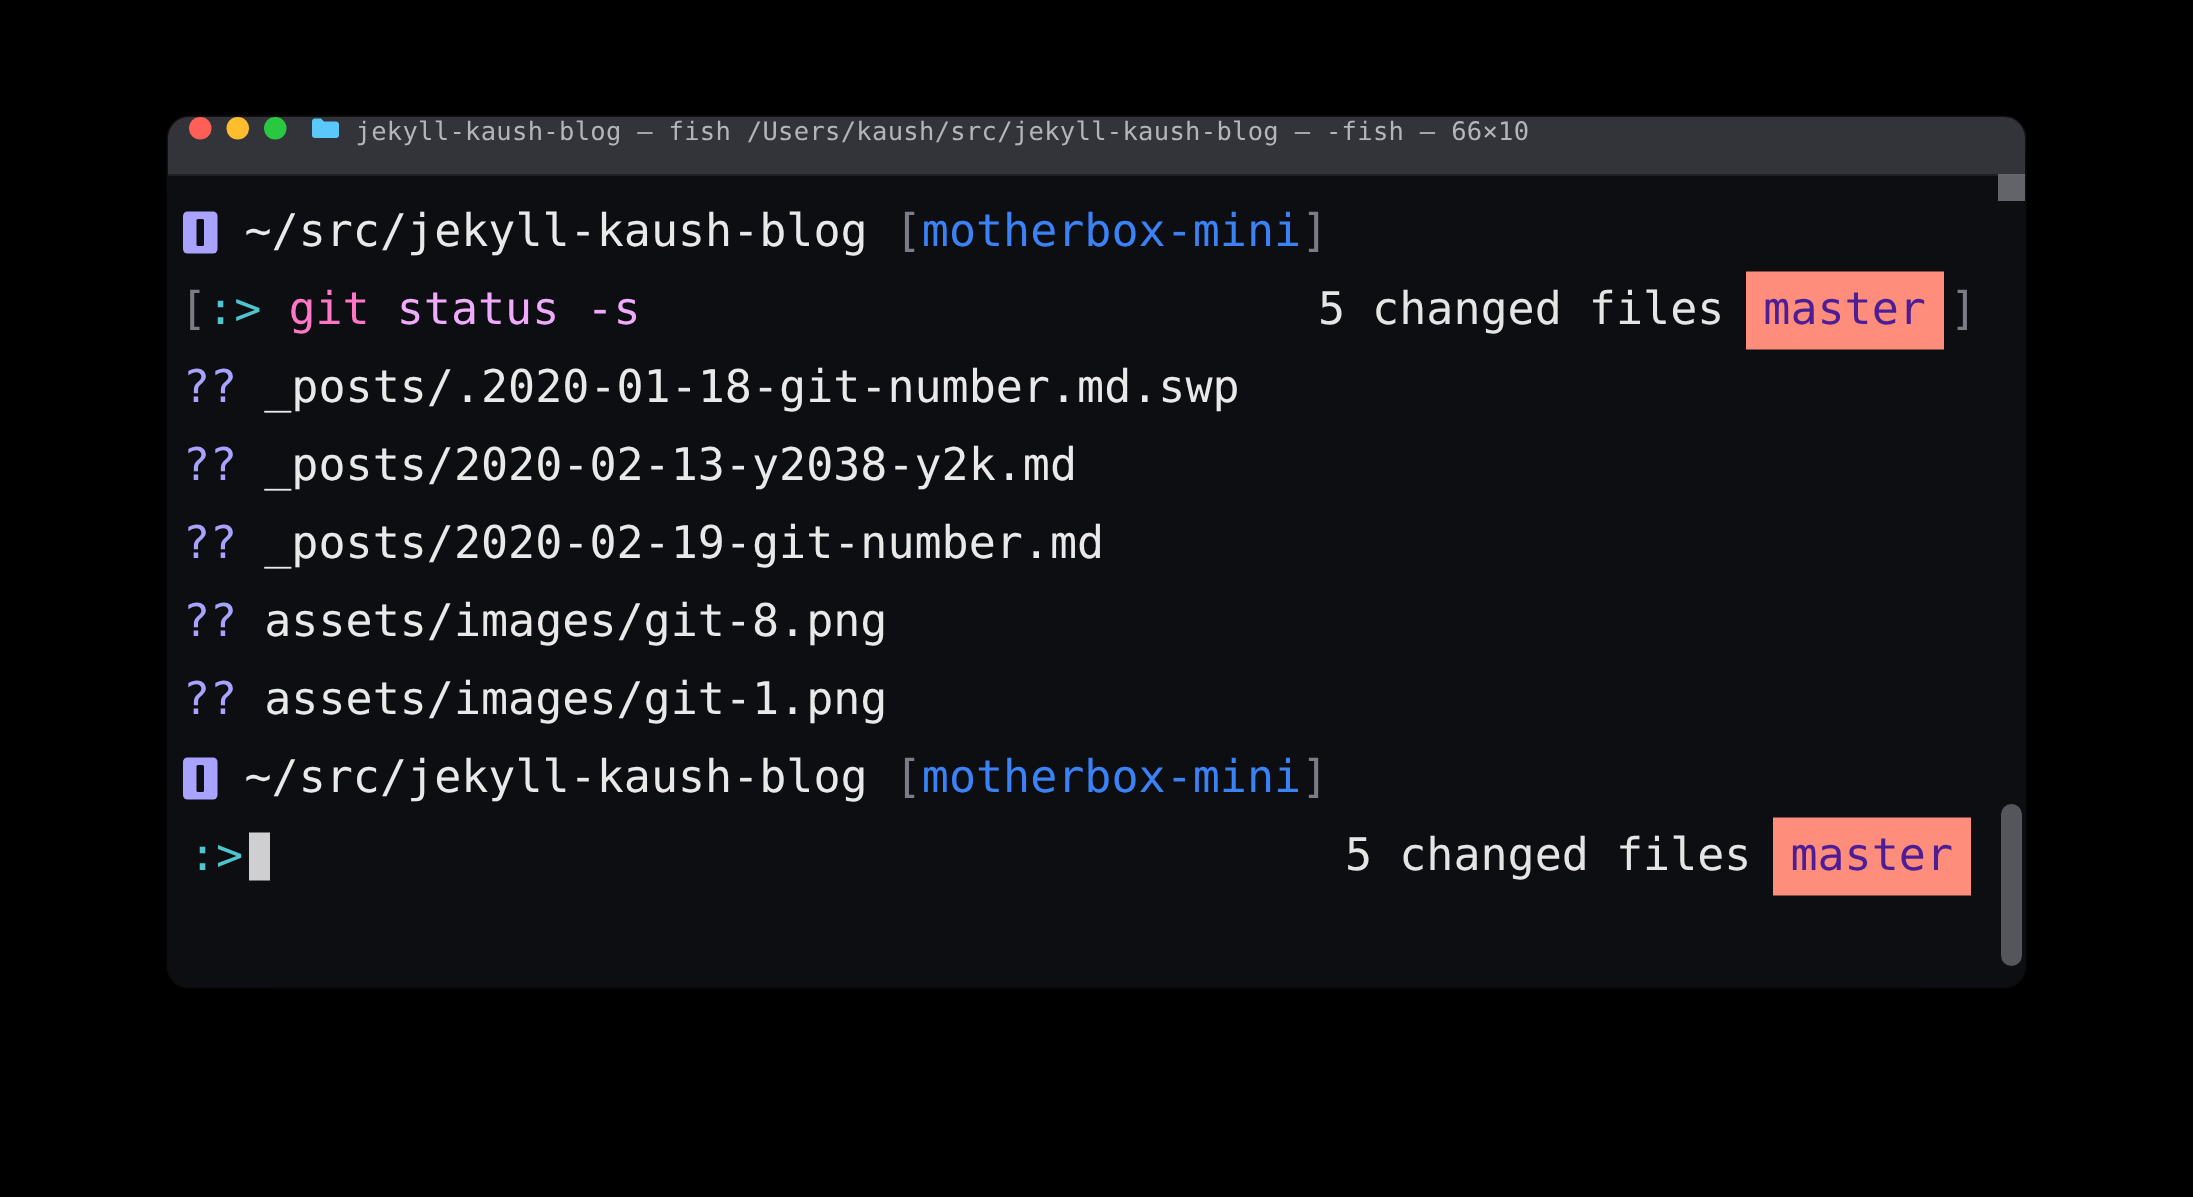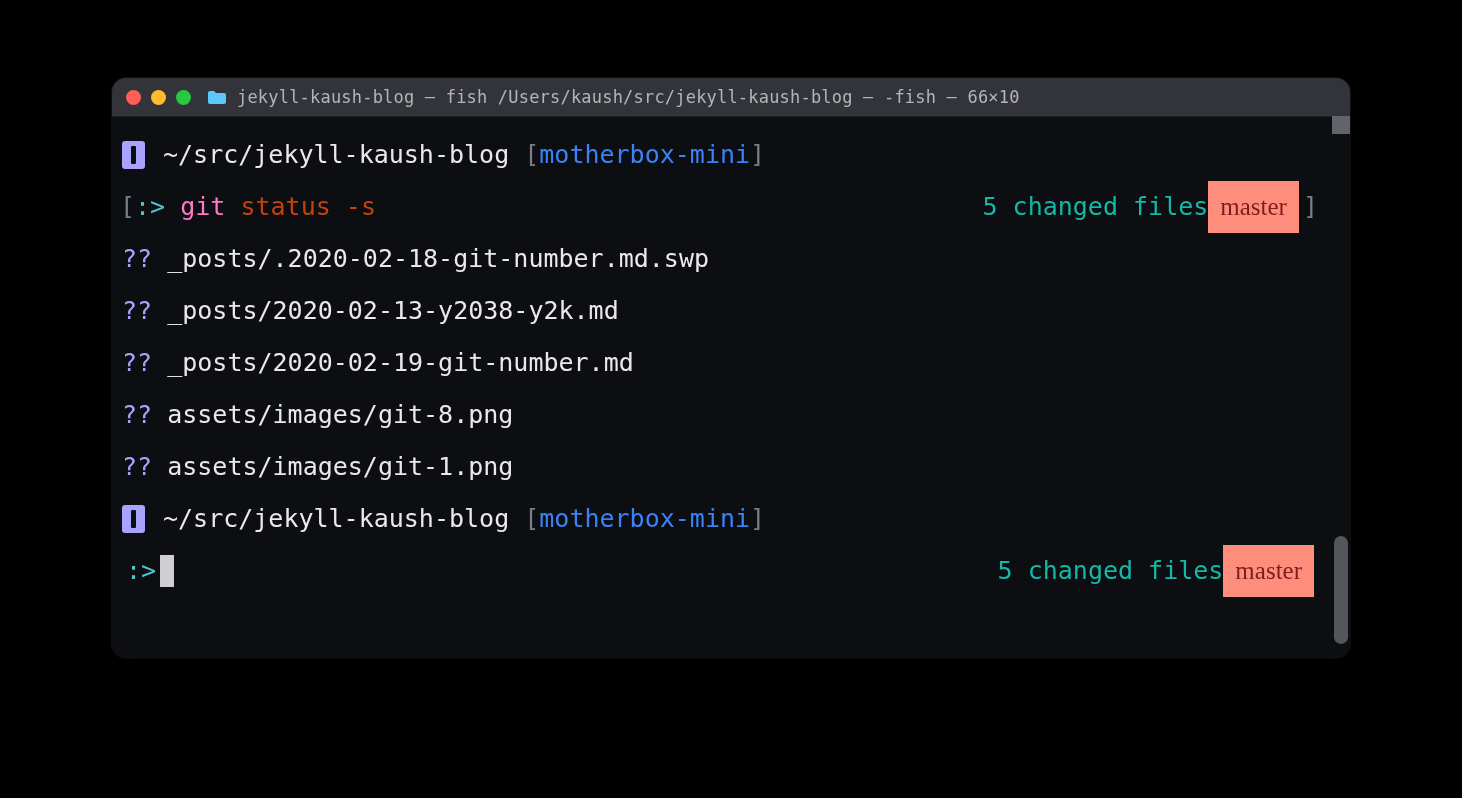--- a/index.html
+++ b/index.html
@@ -1,40 +1,40 @@
 <!DOCTYPE html>
 <html><head>
 <meta charset="utf-8">
 <style>
   html,body{margin:0;padding:0;width:1462px;height:798px;background:#000;overflow:hidden;font-family:Menlo,Consolas,monospace;}
   .window{position:absolute;left:112px;top:78px;width:1238px;height:580px;background:#0d0e12;border-radius:14px;box-shadow:0 30px 60px rgba(0,0,0,.6),0 0 0 1px rgba(255,255,255,.07);overflow:hidden;}
-  .titlebar{height:38px;background:#33343a;display:flex;align-items:center;padding:0 14px;gap:10px;border-bottom:1px solid #1d1e22;position:relative;}
+  .titlebar{height:38px;background:#33343a;display:flex;padding:0 14px;gap:10px;border-bottom:1px solid #1d1e22;position:relative;}
   .dot{width:15px;height:15px;border-radius:50%;}
   .dot.red{background:#ff5f57;}
   .dot.yellow{background:#febc2e;}
   .dot.green{background:#28c840;}
   .folder-icon{width:20px;height:15px;margin-left:6px;}
   .title{color:#b4b5b8;font-size:17px;letter-spacing:.2px;white-space:nowrap;}
-  .body{padding:12px 6px 12px 4px;font-size:25px;line-height:52px;color:#e9e9ea;position:relative;height:calc(100% - 38px);box-sizing:border-box;text-align:center;}
+  .body{padding:12px 6px 12px 4px;font-size:30px;line-height:52px;color:#e9e9ea;position:relative;height:calc(100% - 38px);box-sizing:border-box;text-align:center;}
   .row{display:flex;align-items:center;white-space:pre;min-height:52px;}
   .scroll-notch{position:absolute;right:0;top:38px;width:18px;height:18px;background:#63646a;}
   .scrollbar{position:absolute;right:2px;bottom:14px;width:14px;height:108px;background:#55565b;border-radius:8px;}
   .purple-icon{display:inline-flex;align-items:center;justify-content:center;width:23px;height:28px;background:#a9a2ff;border-radius:3px;margin-right:18px;margin-left:6px;}
   .purple-icon .bar{width:5px;height:18px;background:#0d0e12;border-radius:1px;}
   .path{color:#e9e9ea;}
   .host{color:#3b82f6;}
   .bracket{color:#7a7d85;}
   .prompt-bracket{color:#7a7d85;}
   .arrow{color:#4fc4cf;}
   .cmd-git{color:#ff77c6;}
-  .cmd-arg{color:#c2410c;}
+  .cmd-arg{color:#f0abfc;}
   .qq{color:#a9a2ff;margin-left:6px;}
   .file{color:#e9e9ea;}
-  .status{color:#14b8a6;}
-  .branch{background:#ff8d7c;color:#7f1d1d;padding:0 12px;margin-right:4px;font-family:Liberation Serif, serif;}
+  .status{color:#e5e5e5;}
+  .branch{background:#ff8d7c;color:#4c1d95;padding:0 12px;margin-left:14px;margin-right:4px;}
   .right-info{display:flex;align-items:center;position:absolute;right:26px;}
   .cursor{display:inline-block;width:14px;height:32px;background:#cfcfd1;margin-left:4px;vertical-align:-6px;}
 </style>
 </head>
 <body>
 
 <div class="window">
 
   <div class="titlebar">
     <div class="dot red"></div>
@@ -71,21 +71,21 @@
 
       <span class="right-info">
         <span class="status">5 changed files</span>
         <span class="branch">master</span>
         <span class="prompt-bracket">]</span>
       </span>
     </div>
 
     <div class="row">
       <span class="qq">??</span><span> </span>
-      <span class="file">_posts/.2020-02-18-git-number.md.swp</span>
+      <span class="file">_posts/.2020-01-18-git-number.md.swp</span>
     </div>
     <div class="row">
       <span class="qq">??</span><span> </span>
       <span class="file">_posts/2020-02-13-y2038-y2k.md</span>
     </div>
     <div class="row">
       <span class="qq">??</span><span> </span>
       <span class="file">_posts/2020-02-19-git-number.md</span>
     </div>
     <div class="row">

